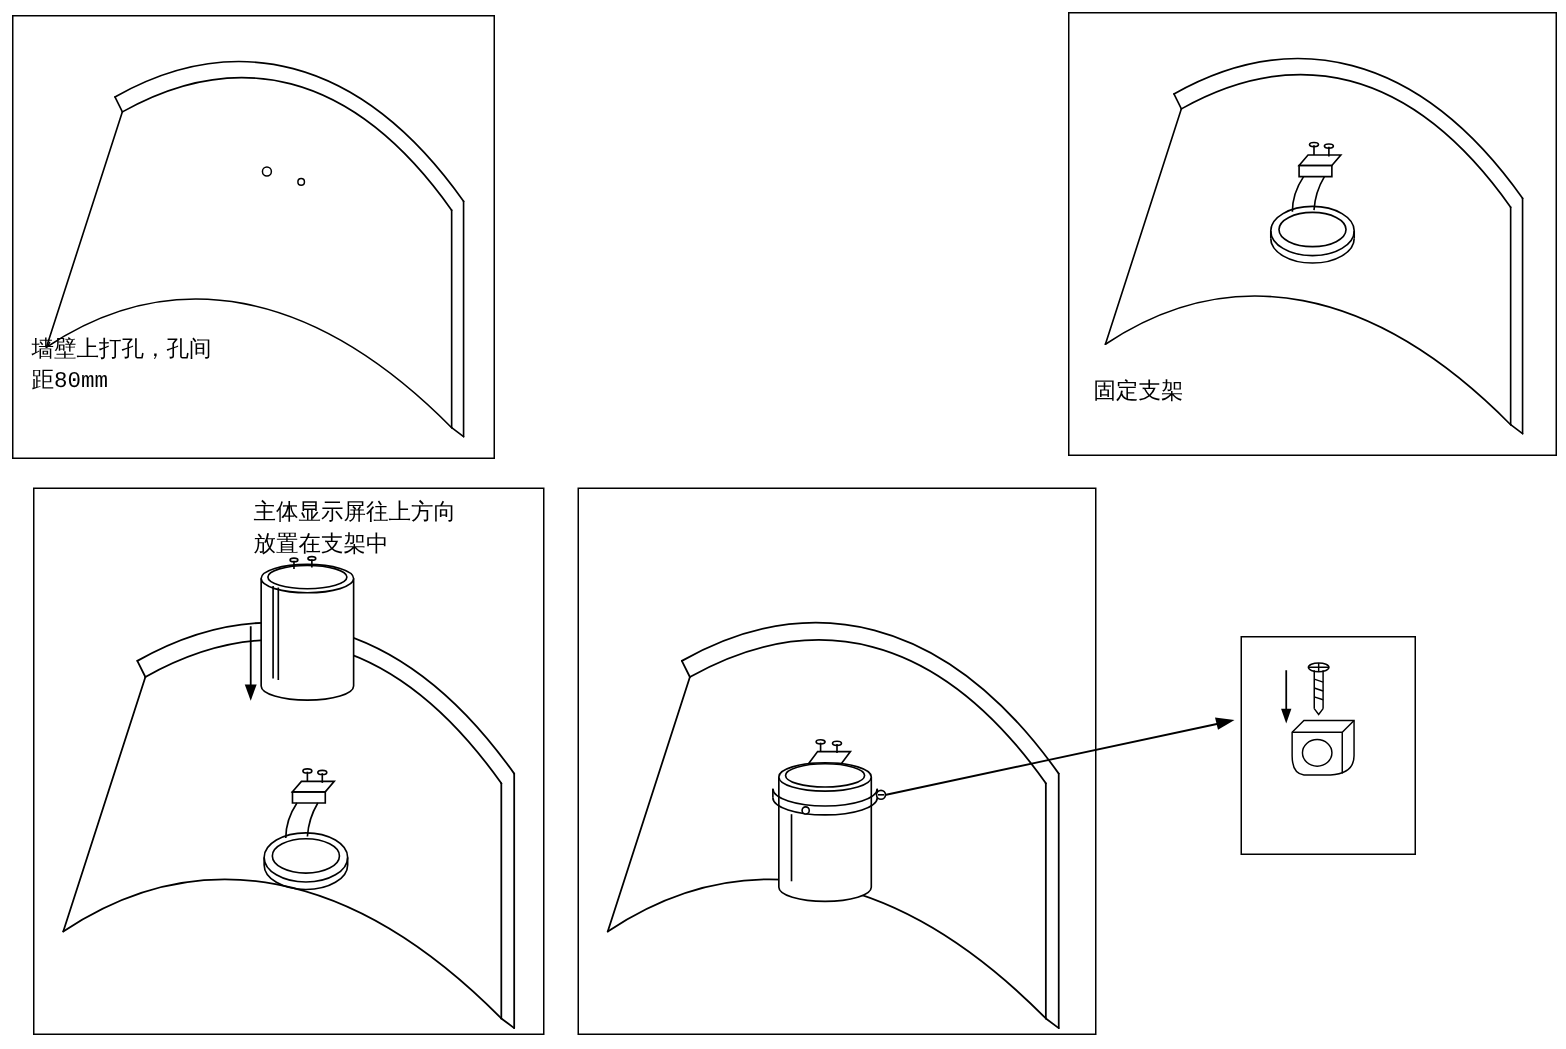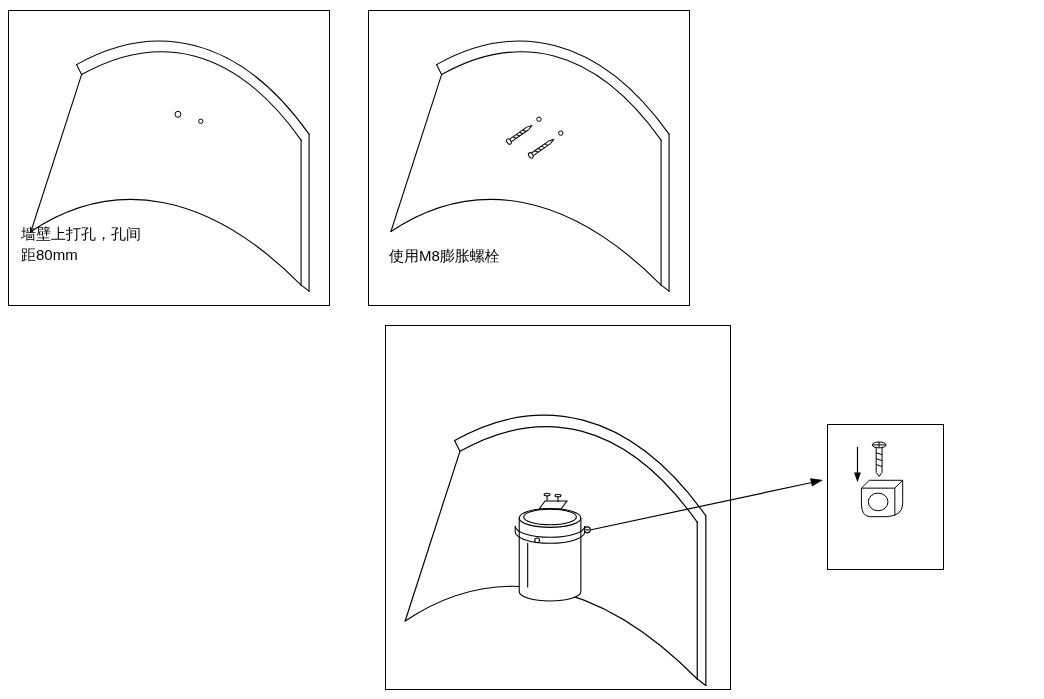--- a/index.html
+++ b/index.html
@@ -5,21 +5,21 @@
   html, body {
     margin: 0;
     padding: 0;
     background: #ffffff;
   }
   .canvas {
     position: relative;
     width: 1044px;
     height: 699px;
     background: #ffffff;
-    font-family: Liberation Sans, sans-serif;
+    font-family: Liberation Mono, monospace;
     color: #000000;
   }
   .defs-svg {
     position: absolute;
     width: 0;
     height: 0;
     overflow: hidden;
   }
   .panel {
     position: absolute;
@@ -131,36 +131,46 @@
         <circle cx="170" cy="104" r="3"></circle>
         <circle cx="193" cy="111" r="2.2"></circle>
       </g>
     </svg>
     <div class="caption" style="left:12px;top:212px">
       <div>墙壁上打孔，孔间</div>
       <div>距80mm</div>
     </div>
   </div>
 
-  <div class="panel" style="left:368px;top:10px;width:322px;height:296px">
-    <svg viewBox="0 0 322 296">
-      <use href="#wall" transform="translate(6,14)"></use>
-      <g fill="#ffffff" stroke="#000" stroke-width="1">
-        <use href="#bolt" transform="translate(140,132) rotate(-35)"></use>
-        <use href="#bolt" transform="translate(162,146) rotate(-35)"></use>
-        <circle cx="171" cy="109" r="2.2"></circle>
-        <circle cx="193" cy="123" r="2.2"></circle>
-      </g>
-    </svg>
-    <div class="caption" style="left:20px;top:234px">
-      <div>使用M8膨胀螺栓</div>
+
+  <div class="panel" style="left:712px;top:8px;width:326px;height:296px">
+    <svg viewBox="0 0 326 296">
+      <use href="#wall" transform="translate(8,14)"></use>
+      <use href="#bracket" transform="translate(163,146)"></use>
+    </svg>
+    <div class="caption" style="left:16px;top:242px">
+      <div>固定支架</div>
     </div>
   </div>
 
-
+  <div class="panel" style="left:22px;top:325px;width:341px;height:365px">
+    <svg viewBox="0 0 341 365">
+      <use href="#wall" transform="translate(2,72) scale(1.08)"></use>
+      <use href="#bracket" transform="translate(182,247)"></use>
+      <use href="#device" transform="translate(183,52)"></use>
+      <g>
+        <path d="M145,92 L145,132" fill="none" stroke="#000" stroke-width="1.2"></path>
+        <polygon points="145,142 141,131 149,131" fill="#000"></polygon>
+      </g>
+    </svg>
+    <div class="caption" style="left:146px;top:6px">
+      <div>主体显示屏往上方向</div>
+      <div>放置在支架中</div>
+    </div>
+  </div>
 
   <div class="panel" style="left:385px;top:325px;width:346px;height:365px">
     <svg viewBox="0 0 346 365">
       <use href="#wall" transform="translate(2,72) scale(1.08)"></use>
       <use href="#assembly" transform="translate(165,185)"></use>
     </svg>
   </div>
 
   <div class="panel" style="left:827px;top:424px;width:117px;height:146px">
     <svg viewBox="0 0 117 146">

